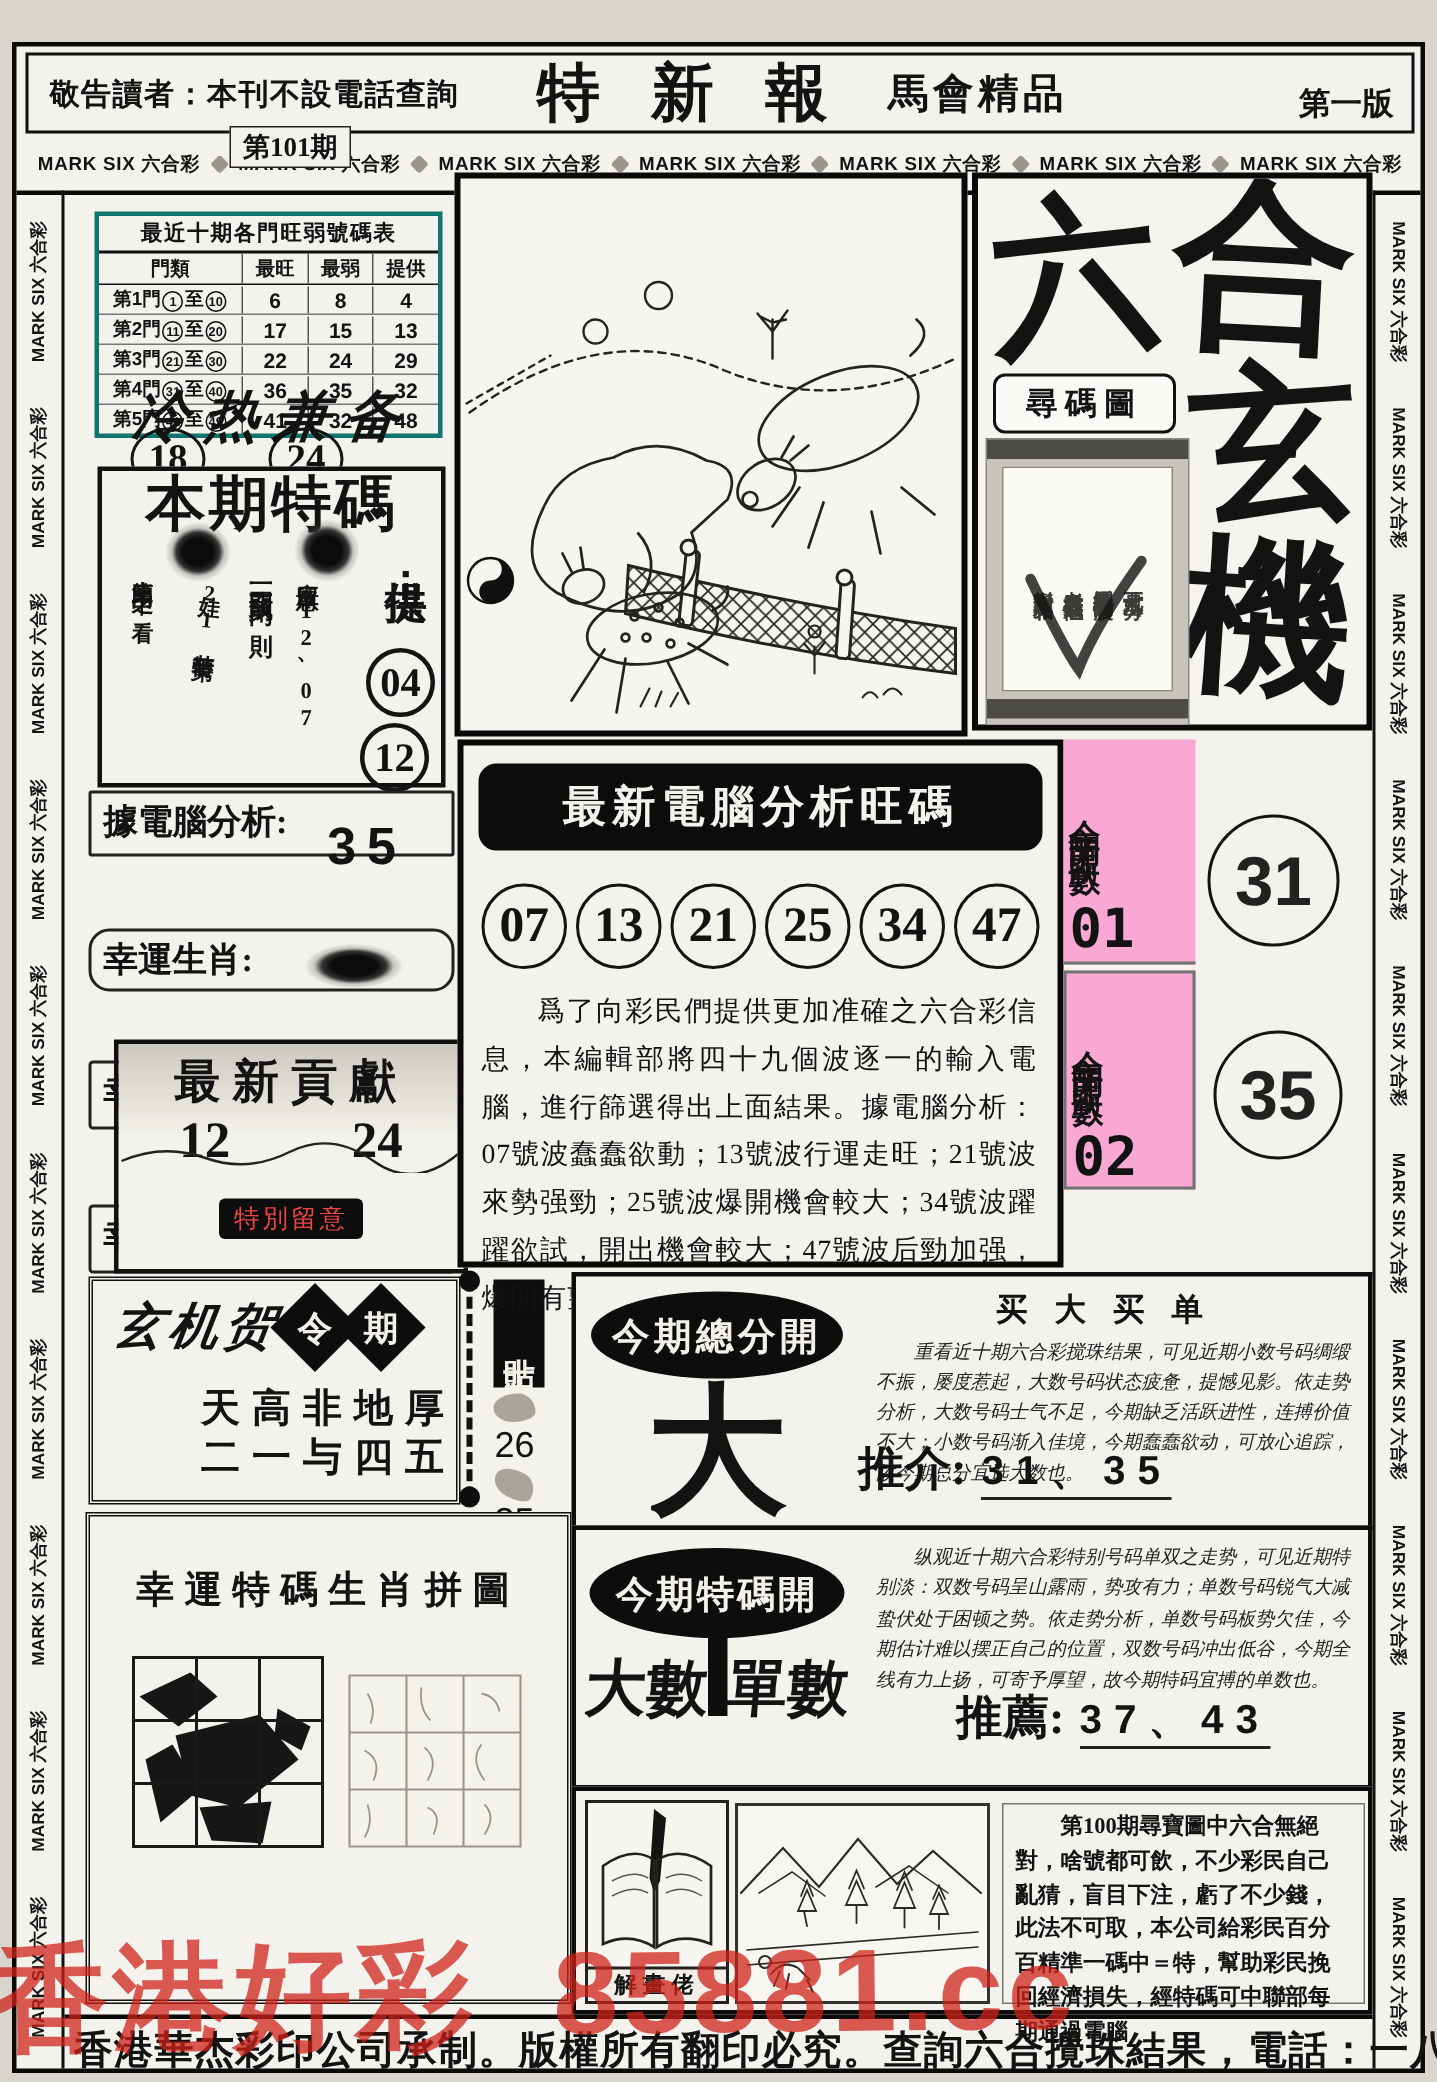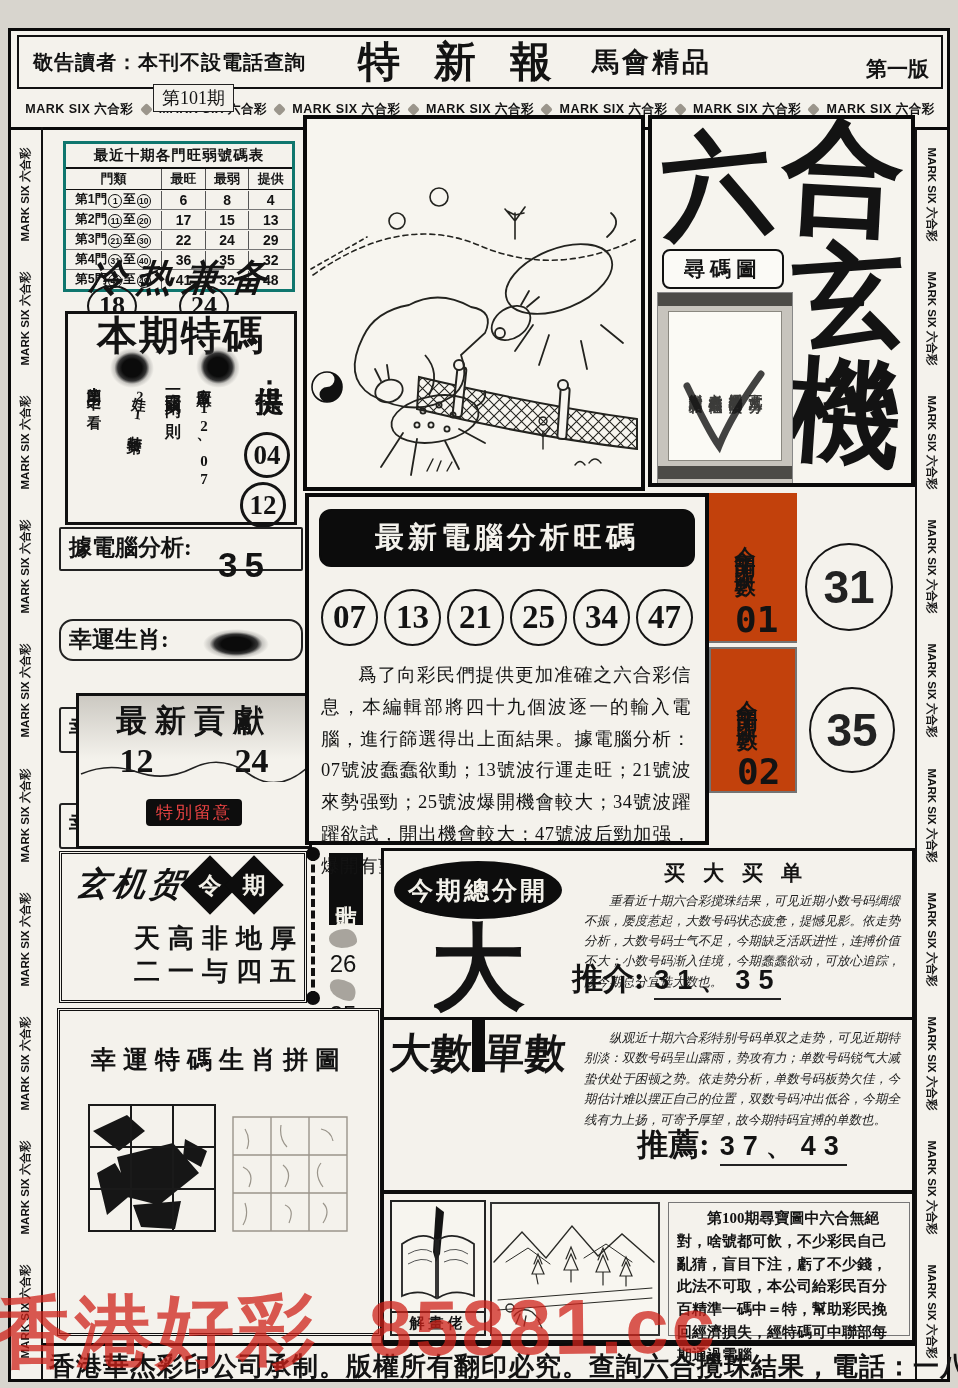--- a/index.html
+++ b/index.html
@@ -9,21 +9,21 @@
   .sheet{position:absolute;left:8px;top:28px;width:942px;height:1354px;background:#f4f2ec;border:3px solid #0a0a0a}
   .vtext{writing-mode:vertical-rl;text-orientation:upright}
   .circ{border:3px solid #141414;border-radius:50%;display:flex;align-items:center;justify-content:center;font-weight:bold}
   .oval{background:#0d0d0d;color:#f3f1ea;border-radius:50%;display:flex;align-items:center;justify-content:center;font-weight:900}
   
   .hdr{position:absolute;left:6px;top:4px;width:926px;height:54px;border:2px solid #111;display:flex;align-items:center}
   .notice{font-size:20px;font-weight:bold;margin-left:14px;letter-spacing:1px}
   .masthead{font-size:42px;font-weight:900;letter-spacing:34px;margin-left:52px;white-space:nowrap}
   .mhsub{font-size:27px;font-weight:900;letter-spacing:3px;margin-left:6px;white-space:nowrap}
   .edition{font-size:21px;font-weight:bold;margin-left:auto;margin-right:12px;margin-top:14px;white-space:nowrap}
-  .issue{position:absolute;left:142px;top:53px;padding:1px 8px;background:#f4f2ec;border:1px solid #222;font-size:18px;font-weight:normal;z-index:6;white-space:nowrap}
+  .issue{position:absolute;left:142px;top:53px;padding:1px 8px;background:#f4f2ec;border:1px solid #222;font-size:18px;font-weight:bold;z-index:6;white-space:nowrap}
   .markrow{position:absolute;left:6px;top:62px;width:926px;height:32px;display:flex;align-items:center;justify-content:space-evenly}
   .mslabel{font-size:12.5px;font-weight:900;font-family:"Liberation Sans","DejaVu Sans",sans-serif;letter-spacing:.5px;white-space:nowrap}
   .dsep{width:9px;height:9px;background:#9b968c;transform:rotate(45deg);border-radius:2px}
   .content{position:absolute;left:0;top:96px;right:0;bottom:0;border-top:3px solid #0a0a0a}
   
   .strip{position:absolute;top:96px;bottom:0;width:32px;display:flex;flex-direction:column;align-items:center;justify-content:space-between;padding:6px 0}
   .stripL{left:0;border-right:2px solid #111}
   .stripR{right:0;border-left:2px solid #111}
   .sitem{height:122px;width:30px;display:flex;align-items:center;justify-content:center}
   .sitem span{white-space:nowrap;font-size:11.5px;font-weight:900;font-family:"Liberation Sans","DejaVu Sans",sans-serif}
@@ -82,21 +82,21 @@
   .abody{padding:10px 14px 0 12px;font-size:18.5px;line-height:1.72;text-align:justify;text-indent:2em;letter-spacing:.5px}
   
   .mysticbox{position:absolute;left:637px;top:84px;width:267px;height:372px;border:4px solid #0a0a0a;background:#f6f4ee;overflow:hidden}
   .bigch{position:absolute;font-weight:900;line-height:1;font-family:"Liberation Serif","DejaVu Serif",serif}
   .slabel{position:absolute;left:10px;top:130px;width:122px;height:40px;border:2.5px solid #111;border-radius:8px;background:#fbfaf6;display:flex;align-items:center;justify-content:center;font-size:21px;font-weight:900;letter-spacing:5px;white-space:nowrap}
   .scroll{position:absolute;left:6px;top:174px;width:134px;height:192px;background:#c7c4bd;box-shadow:0 0 0 1px #888}
   .sbar{height:13px;background:#4c4b47}
   .sinner{margin:5px 10px;height:150px;background:#fbfaf5;border:1px solid #8a8880;position:relative;display:flex;align-items:center;justify-content:center}
   .sline{font-size:13.5px;color:#3c3c3a;font-weight:bold;margin:0 1px;letter-spacing:1px}
   
-  .ycbox{position:absolute;width:88px;border:4px solid #737373;background:#c2410c;padding:6px 4px 2px 22px}
+  .ycbox{position:absolute;width:88px;border:4px solid #737373;background:#f9a8d4;padding:6px 4px 2px 0}
   .yclab{font-size:21px;font-weight:900;letter-spacing:6px;height:96px;display:flex;justify-content:center}
   .yccount{font-size:36px;font-weight:bold;font-family:"DejaVu Sans Mono","Liberation Mono",monospace;padding:4px 0 0 4px}
   .ycnum{font-size:46px;border-width:2.5px;color:#222;font-family:"Liberation Sans","DejaVu Sans",sans-serif}
   
   .secbox{position:absolute;border:3px solid #0d0d0d;background:#f4f2ec}
   .bigchar{font-size:94px;font-weight:700;text-align:center;line-height:1.05}
   .stem{width:13px;height:54px;background:#0d0d0d;margin:-2px auto 0 auto}
   .duo{display:flex;align-items:center;justify-content:space-around;font-size:41px;font-weight:900;transform:skewX(-5deg);margin-top:-46px}
   .essaytitle{font-size:21px;font-weight:bold;letter-spacing:18px;text-align:center;margin:8px 0 2px 0;white-space:nowrap}
   .ebody{font-size:13.8px;font-style:italic;line-height:1.95;color:#222;padding:2px 12px 0 12px;text-align:justify;text-indent:2em}
@@ -487,20 +487,21 @@
   <div class="secbox" style="left:561px;top:817px;width:343px;height:172px;border-left-width:0">
     <div class="essaytitle">买大买单</div>
     <p class="ebody" style="font-size:12.6px;line-height:1.6">重看近十期六合彩搅珠结果，可见近期小数号码绸缎不振，屡度惹起，大数号码状态疲惫，提憾见影。依走势分析，大数号码士气不足，今期缺乏活跃进性，连搏价值不大；小数号码渐入佳境，今期蠢蠢欲动，可放心追踪，故今期总分宜选大数也。</p>
     <div class="recline" style="margin-top:-34px;justify-content:flex-start;padding-right:40px">
       <span class="reclab">推介:</span>
       <span class="recnums">31、35</span>
     </div>
   </div>
 
   <div class="secbox" style="left:370px;top:986px;width:194px;height:176px">
+    <div class="oval" style="width:170px;height:60px;margin:12px auto 0 auto;font-size:25px;letter-spacing:2px;white-space:nowrap">今期特碼開</div>
     <div class="stem"></div>
     <div class="duo">
       <span>大數</span>
       <span>單數</span>
     </div>
   </div>
 
   <div class="secbox" style="left:561px;top:986px;width:343px;height:176px;border-left-width:0">
     <p class="ebody" style="font-size:12.6px;line-height:1.62;padding-top:8px">纵观近十期六合彩特别号码单双之走势，可见近期特别淡：双数号码呈山露雨，势攻有力；单数号码锐气大减蛰伏处于困顿之势。依走势分析，单数号码板势欠佳，今期估计难以摆正自己的位置，双数号码冲出低谷，今期全线有力上扬，可寄予厚望，故今期特码宜搏的单数也。</p>
     <div class="recline" style="margin-top:-6px">

